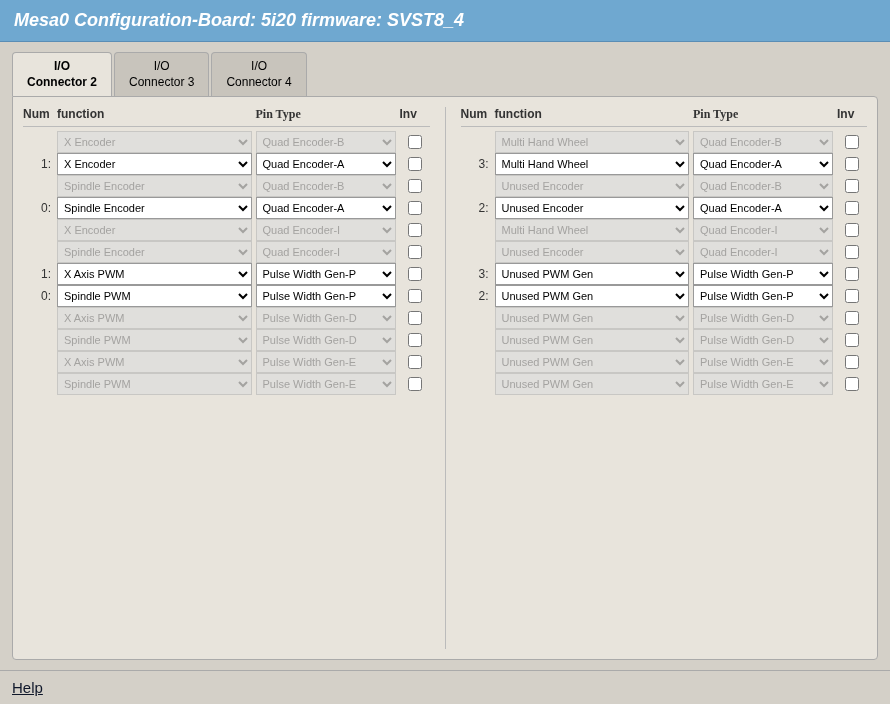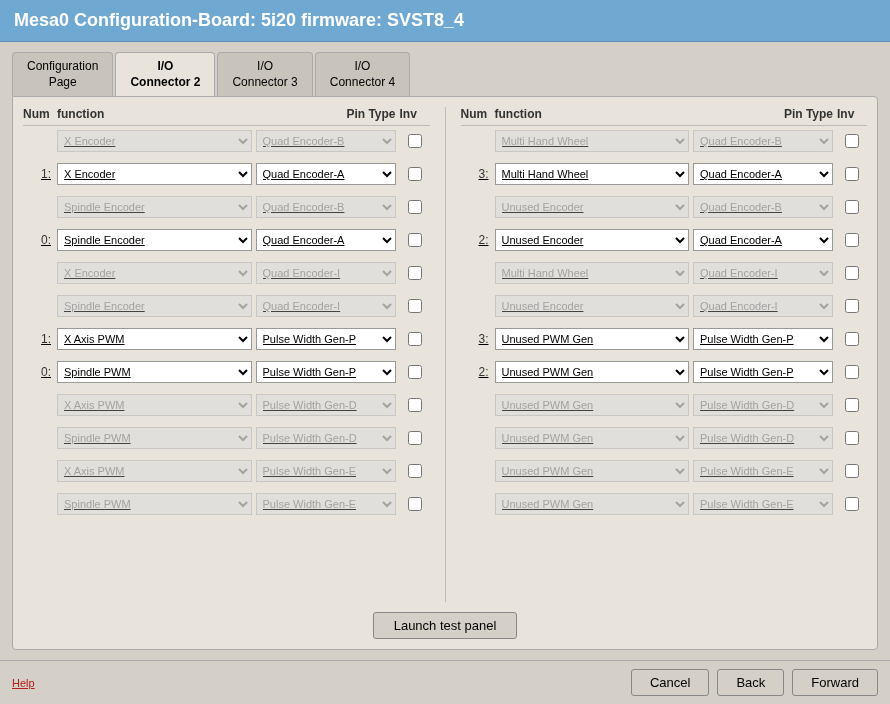--- a/index.html
+++ b/index.html
@@ -12,20 +12,21 @@
       display: flex;
       flex-direction: column;
     }
     .title-bar {
       background: #6fa8d0;
       color: white;
       font-size: 18px;
       font-weight: bold;
       padding: 10px 14px;
       border-bottom: 1px solid #5a8db5;
+      font-style: italic;
     }
     .main-content {
       flex: 1;
       background: #d4d0c8;
       padding: 10px 12px;
       display: flex;
       flex-direction: column;
     }
     .tabs {
       display: flex;
@@ -74,27 +75,26 @@
       padding-bottom: 4px;
       border-bottom: 1px solid #bbb;
       margin-bottom: 4px;
     }
     .col-header span {
       font-weight: bold;
       font-size: 12px;
       color: #333;
     }
     .col-header .h-function { text-align: left; }
-    .col-header .h-pintype { text-align: right; }
+    .col-header .h-pintype { text-align: left; font-family: Liberation Serif, serif; }
     .col-header .h-inv { text-align: left; }
     .rows {
       display: flex;
       flex-direction: column;
-      gap: 11px;
-      text-decoration: underline;
+      gap: 0;
     }
     .row {
       display: grid;
       grid-template-columns: 30px 1fr 140px 30px;
       gap: 4px;
       align-items: center;
     }
     .row-num {
       text-align: right;
       font-size: 12px;
@@ -146,43 +146,42 @@
     }
     .footer-btn {
       padding: 5px 18px;
       background: #d4d0c8;
       border: 1px solid #888;
       border-radius: 3px;
       cursor: pointer;
       font-size: 13px;
     }
     .help-link {
-      color: #b91c1c;
+      color: #0f172a;
       text-decoration: underline;
       cursor: pointer;
       background: none;
       border: none;
-      font-size: 11px;
+      font-size: 15px;
     }
     .divider {
       width: 1px;
       background: #bbb;
       margin: 0 5px;
     }
   </style>
 </head>
 <body>
 
 <div class="title-bar">
   <span>Mesa0 Configuration-Board: 5i20 firmware: SVST8_4</span>
 </div>
 
 <div class="main-content">
   <div class="tabs">
-    <div class="tab">Configuration<br>Page</div>
     <div class="tab active">I/O<br>Connector 2</div>
     <div class="tab">I/O<br>Connector 3</div>
     <div class="tab">I/O<br>Connector 4</div>
   </div>
 
   <div class="panel">
     <div class="grid-container">
 
       <div class="col">
         <div class="col-header">
@@ -346,26 +345,18 @@
             <div class="row">
               <span class="row-num"></span>
               <select disabled=""><option>Unused PWM Gen</option></select>
               <select disabled=""><option>Pulse Width Gen-E</option></select>
               <input type="checkbox" class="inv-check" style="">
             </div>
           </div>
       </div>
     </div>
 
-    <div class="launch-row">
-      <button class="launch-btn">Launch test panel</button>
-    </div>
   </div>
 </div>
 
 <div class="footer">
   <button class="help-link">Help</button>
-  <div class="footer-right">
-    <button class="footer-btn">Cancel</button>
-    <button class="footer-btn">Back</button>
-    <button class="footer-btn">Forward</button>
-  </div>
 </div>
 
 </body></html>

